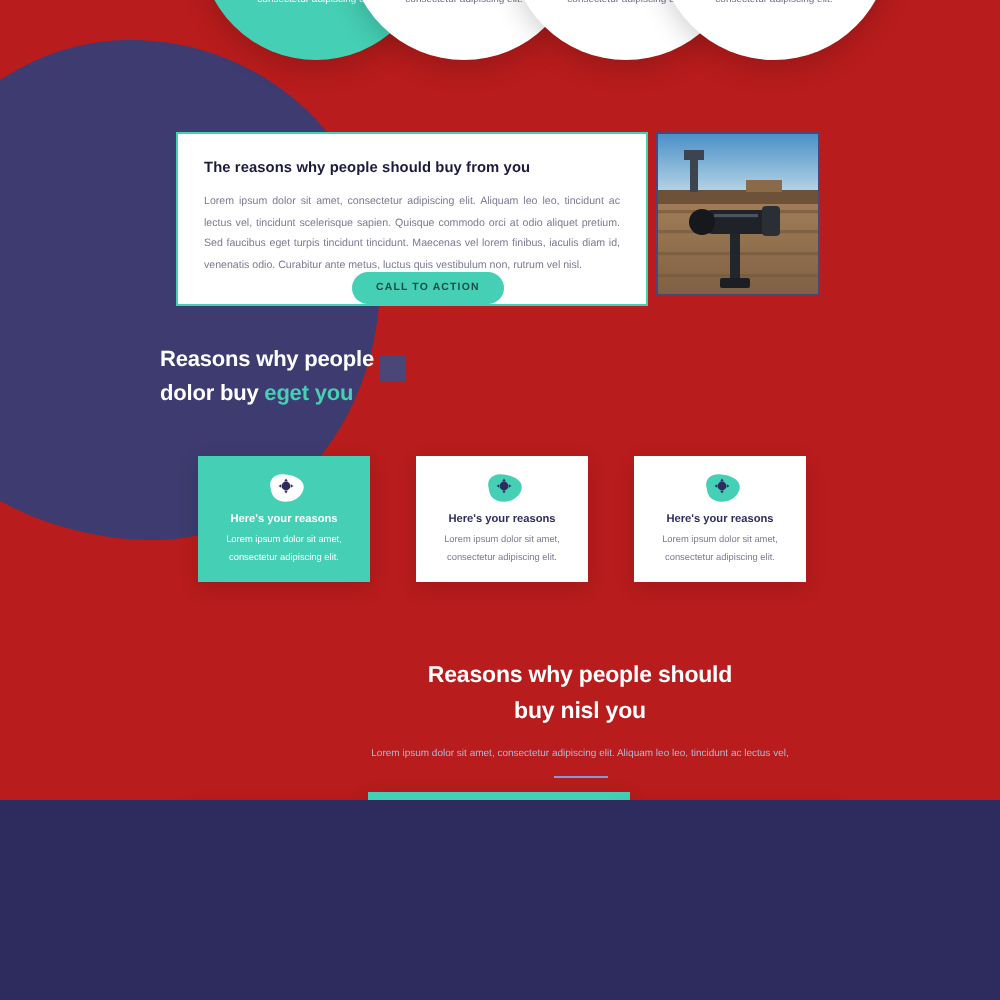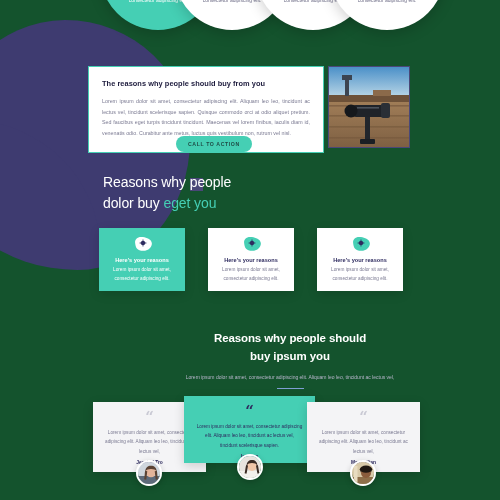--- a/index.html
+++ b/index.html
@@ -2,21 +2,21 @@
 <html><head>
 <meta charset="utf-8">
 <style>
   * { box-sizing: border-box; margin: 0; padding: 0; }
   html, body {
     width: 500px; height: 500px;
     overflow: hidden;
     background: #2e2b5f;
     font-family: "Liberation Sans", sans-serif;
   }
-  #page { position: relative; width: 500px; height: 500px; overflow: hidden; background: #14532d; }
+  #page { position: relative; width: 500px; height: 400px; overflow: hidden; background: #b91c1c; }
 
   
   .blob-wave {
     position: absolute; left: -60px; top: 20px;
     width: 250px; height: 250px;
     background: #3e3b70;
     border-radius: 50% 50% 45% 55% / 55% 48% 52% 45%;
     z-index: 0;
   }
   .blob-wave2 {
@@ -51,22 +51,22 @@
   .band-photo { position: absolute; left: 328px; top: 66px; width: 82px; height: 82px;
                 z-index: 3; overflow: hidden; border: 1px solid #4a4778; }
   .cta { position: absolute; left: 176px; top: 136px; z-index: 4;
          background: #45cfb4; color: #1f4b45; border: none; border-radius: 12px;
          font-size: 5.2px; font-weight: bold; letter-spacing: .6px;
          padding: 5px 12px; font-family: "Liberation Sans", sans-serif; cursor: pointer; }
 
   
   .sec2 { position: absolute; left: 0; top: 172px; width: 500px; z-index: 3; }
   .sq-deco { position: absolute; left: 190px; top: 6px; width: 13px; height: 13px; background: #4a4778; }
-  .sec2 h2 { position: relative; font-size: 14px; line-height: 1.5; color: #ffffff;
-             font-weight: normal; padding-left: 103px; letter-spacing: -.1px; }
+  .sec2 h2 { position: relative; font-size: 11px; line-height: 1.5; color: #ffffff;
+             font-weight: bold; padding-left: 80px; letter-spacing: -.1px; }
   .sec2 h2 .accent { color: #45cfb4; }
 
   
   .cards { position: absolute; left: 0; top: 228px; width: 500px; height: 70px; z-index: 3; }
   .card { position: absolute; width: 86px; height: 63px; padding: 8px 9px 0 9px;
           text-align: center; box-shadow: 0 3px 10px rgba(0,0,0,.14); }
   .card.teal { background: #45cfb4; }
   .card.white { background: #ffffff; }
   .k1 { left: 99px; } .k2 { left: 208px; } .k3 { left: 317px; }
   .blobicon { width: 21px; height: 16px; margin: 0 auto 5px auto; position: relative; }
@@ -211,21 +211,21 @@
         </svg>
       </div>
       <div class="card-title">Here's your reasons</div>
       <div class="card-body">Lorem ipsum dolor sit amet, consectetur adipiscing elit.</div>
     </div>
   </div>
 
   <div class="sec3">
     <h2>
       <span>Reasons why people should</span><br>
-      <span>buy ipsum you</span>
+      <span>buy nisl you</span>
     </h2>
     <div class="sub">Lorem ipsum dolor sit amet, consectetur adipiscing elit. Aliquam leo leo, tincidunt ac lectus vel,</div>
     <div class="rule"></div>
   </div>
 
   <div class="tests">
 
     <div class="t white t1">
       <div class="quote">“</div>
       <div class="t-body">Lorem ipsum dolor sit amet, consectetur adipiscing elit. Aliquam leo leo, tincidunt ac lectus vel,</div>

